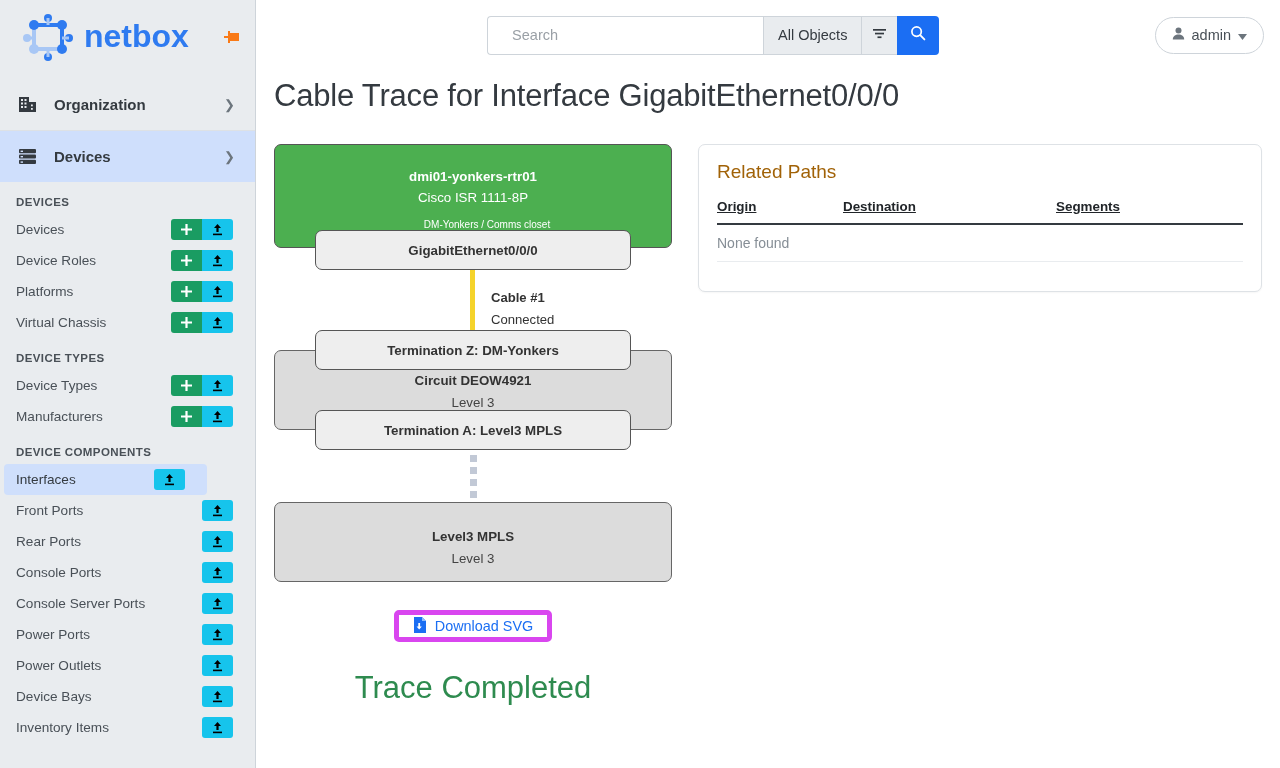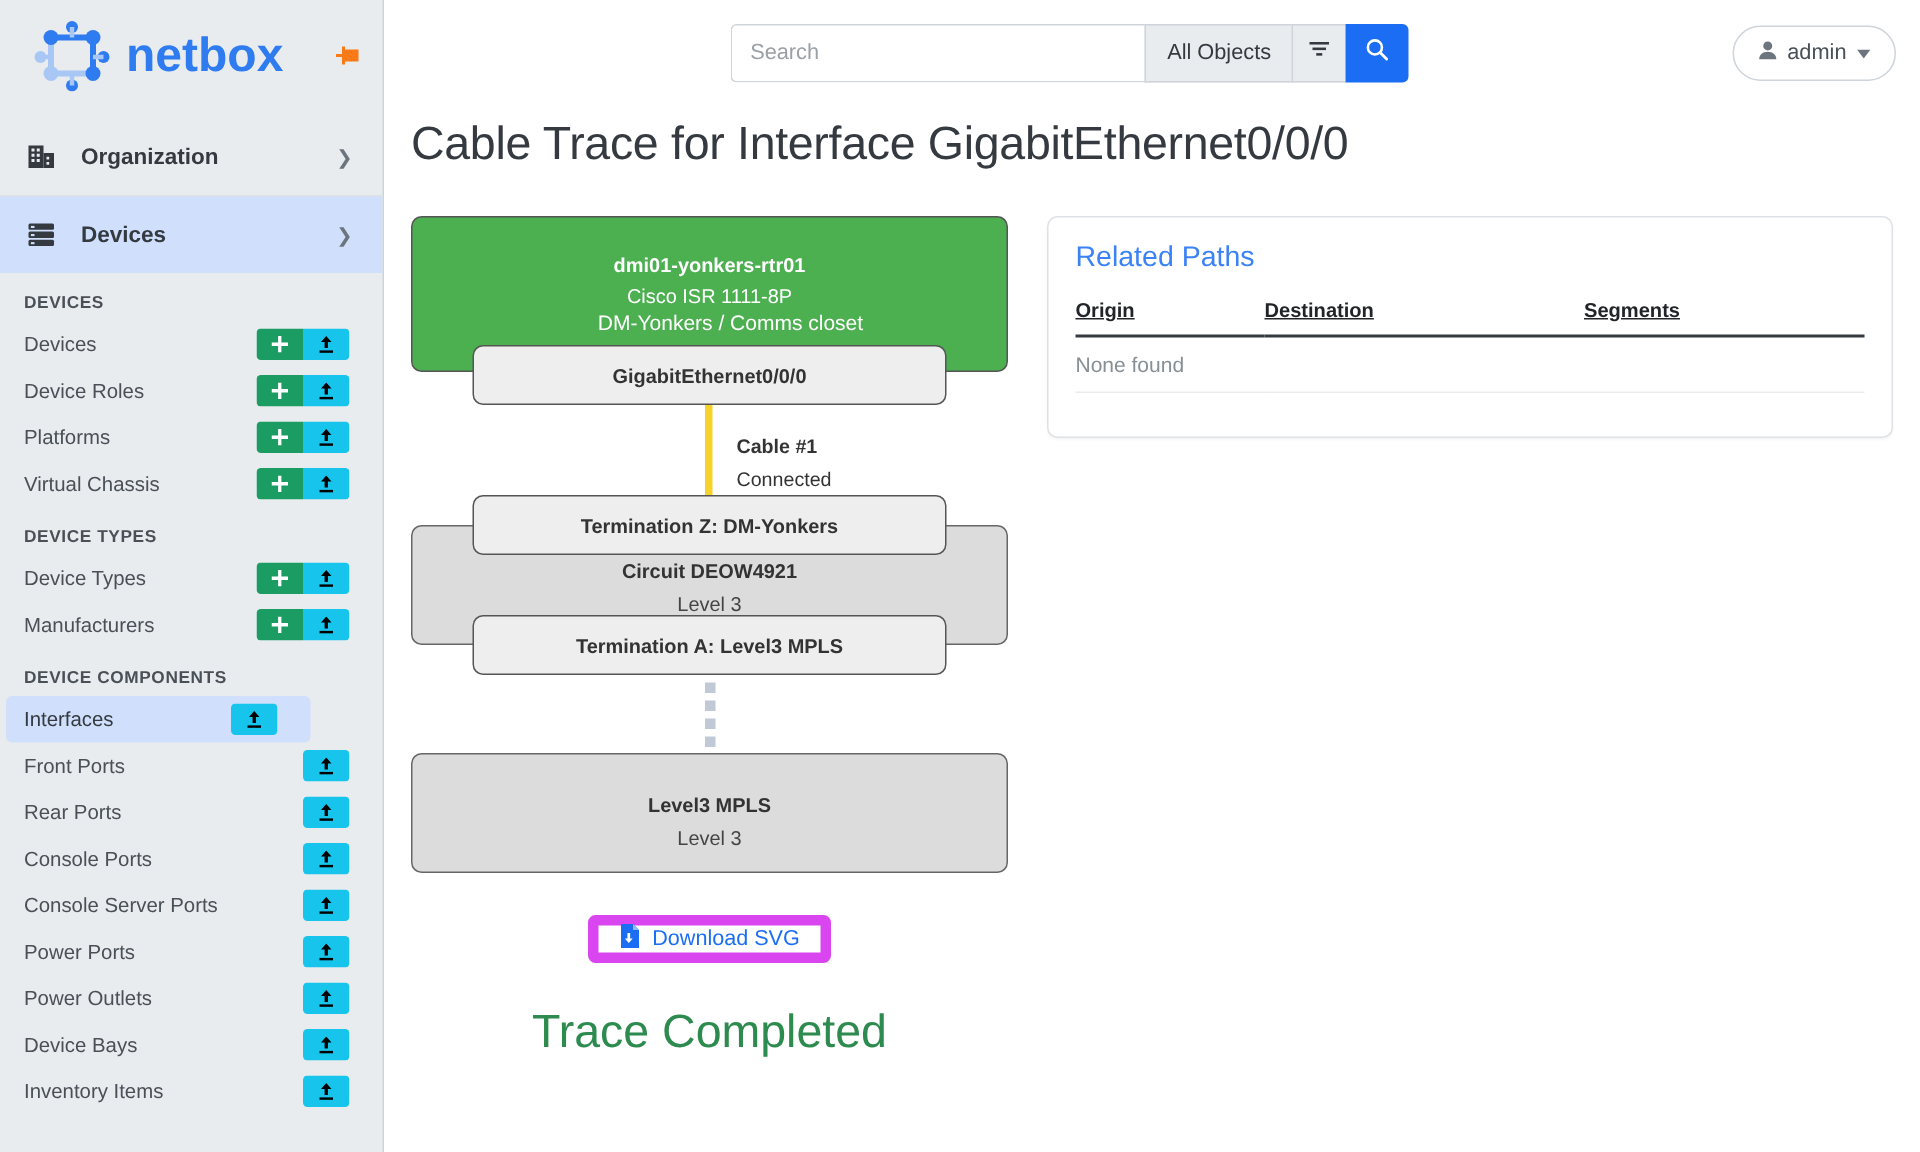--- a/index.html
+++ b/index.html
@@ -65,21 +65,21 @@
   
   .main { flex: 1; height: 768px; background: #fff; overflow: hidden;
           position: relative; }
   .topbar { height: 70px; display: flex; align-items: center;
             padding: 0 16px; }
   .search-wrap { display: flex; margin-left: auto; margin-right: auto;
                  height: 39px; }
   .search-box {
     width: 276px; height: 39px; border: 1px solid #ced4da;
     border-right: none; border-radius: 4px 0 0 4px; background: #fff;
-    padding: 0 12px; font-size: 14.5px; color: #3b82f6;
+    padding: 0 24px; font-size: 14.5px; color: #3b82f6;
     font-family: "Liberation Sans", sans-serif; outline: none;
   }
   .search-box::placeholder { color: #9aa0a6; }
   .obj-sel {
     height: 39px; display: flex; align-items: center; padding: 0 14px;
     background: #e9ecef; border: 1px solid #ced4da; border-right: none;
     font-size: 14.5px; color: #343a40; cursor: pointer;
   }
   .filt-btn {
     width: 36px; height: 39px; display: flex; align-items: center;
@@ -108,21 +108,21 @@
   .trace { width: 398px; flex: 0 0 398px; position: relative; }
   .node {
     border: 1px solid #555; border-radius: 7px; text-align: center;
     position: relative;
   }
   .node-device {
     background: #4caf50; height: 104px; padding-top: 24px; color: #fff; text-align: center;
   }
   .node-device .t1 { font-size: 13.3px; font-weight: bold; }
   .node-device .t2 { font-size: 13.3px; margin-top: 6px; }
-  .node-device .t3 { font-size: 14px; margin-top: 2px; padding-left: 28px; }
+  .node-device .t3 { font-size: 10px; margin-top: 14px; padding-left: 28px; }
   .term-box {
     background: #eeeeee; border: 1px solid #555; border-radius: 7px;
     height: 40px; width: 316px; margin: 0 auto;
     display: flex; align-items: center; justify-content: center;
     font-size: 13.3px; font-weight: bold; color: #333;
     position: relative; z-index: 3;
   }
   .if-box { margin-top: -18px; }
   .cable-seg { height: 100px; position: relative; }
   .cable-line {
@@ -153,36 +153,36 @@
   .node-pn {
     background: #dcdcdc; border: 1px solid #666; border-radius: 7px;
     height: 80px; padding-top: 26px; color: #333; margin-top: 2px;
   }
   .node-pn .t1 { font-size: 13.3px; font-weight: bold; }
   .node-pn .t2 { font-size: 13.3px; margin-top: 7px; color: #444; }
 
   .dl-row { display: flex; justify-content: center; margin-top: 28px; }
   .dl-btn {
     display: flex; align-items: center; gap: 8px; height: 32px;
-    padding: 0 14px; border: 7px solid #d946ef; border-radius: 5px;
+    padding: 0 14px; border: 5px solid #d946ef; border-radius: 5px;
     background: #fff; color: #1b6ef3; font-size: 14.4px; cursor: pointer;
     font-family: "Liberation Sans", sans-serif;
   }
   .done-txt {
     text-align: center; margin-top: 28px; font-size: 31px;
     color: #2e8b4f;
   }
 
   
   .card {
     flex: 1; background: #fff; border: 1px solid #dee2e6;
     border-radius: 7px; height: 148px; padding: 16px 18px 0 18px;
     box-shadow: 0 1px 2px rgba(0,0,0,.04);
   }
-  .card-title { font-size: 19px; color: #3b82f6; margin-bottom: 16px; }
+  .card-title { font-size: 19px; color: #a16207; margin-bottom: 16px; }
   .tbl { width: 100%; border-collapse: collapse; }
   .tbl th {
     text-align: left; font-size: 13.4px; font-weight: bold;
     color: #212529; padding: 0 0 9px 0; border-bottom: 2px solid #343a40; text-decoration: underline;
   }
   .tbl td {
     font-size: 14px; color: #868e96; padding: 10px 0;
     border-bottom: 1px solid #e9ecef;
   }
   .col-o { width: 126px; } .col-d { width: 213px; }

